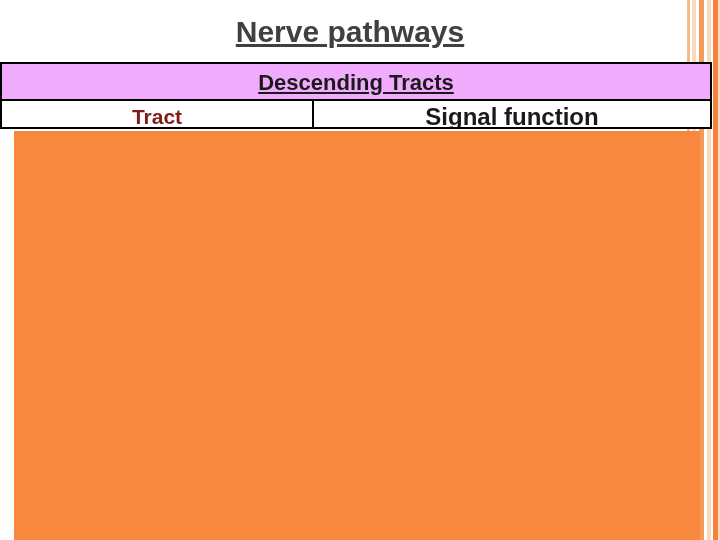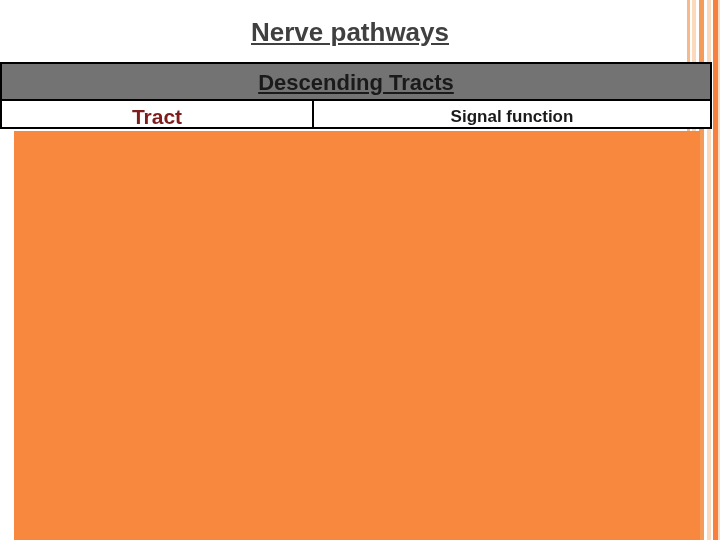--- a/index.html
+++ b/index.html
@@ -41,21 +41,21 @@
   .s5 { right: 2px;  width: 5px;  background: #f7803c; }
   .s6 { right: 0px;  width: 2px;  background: #fcdcc2; }
 
   
   .title {
     position: absolute;
     top: 14px;
     left: 0;
     width: 700px;
     text-align: center;
-    font-size: 26px;
+    font-size: 30px;
     line-height: 36px;
     font-weight: bold;
     color: #404040;
     text-decoration: underline;
     letter-spacing: 0px;
     white-space: nowrap;
   }
 
   
   .table-wrap {
@@ -69,21 +69,21 @@
   }
 
   .table-caption {
     text-align: center;
     font-size: 22px;
     line-height: 26px;
     font-weight: bold;
     color: #1a1a1a;
     text-decoration: underline;
     padding: 6px 0 3px 0;
-    background: #737373;
+    background: #f0abfc;
   }
 
   .header-row {
     display: flex;
     border-top: 2px solid #000000;
     background: #ffffff;
   }
   .col-tract {
     width: 312px;
     box-sizing: border-box;
@@ -94,21 +94,21 @@
     font-weight: bold;
     color: #7f1d1d;
     padding: 3px 0 2px 0;
     overflow: hidden;
     height: 26px;
   }
   .col-signal {
     flex: 1;
     box-sizing: border-box;
     text-align: center;
-    font-size: 17px;
+    font-size: 24px;
     line-height: 26px;
     font-weight: bold;
     color: #1a1a1a;
     padding: 3px 0 2px 0;
     overflow: hidden;
     height: 26px;
   }
 
   
   .body-block {

